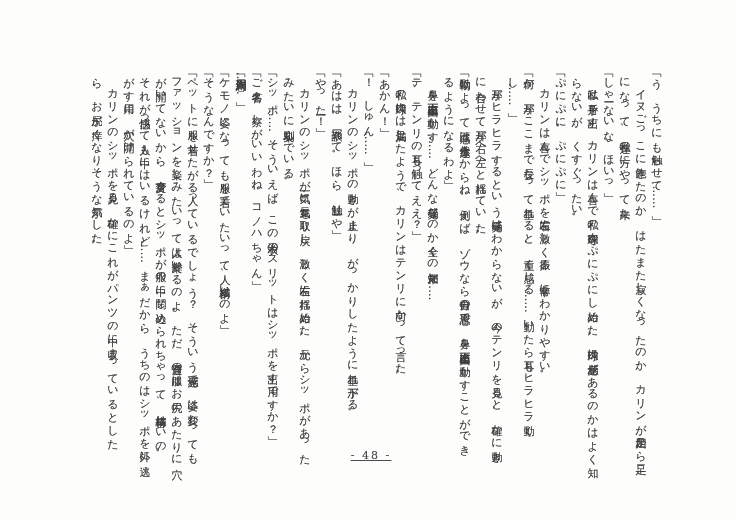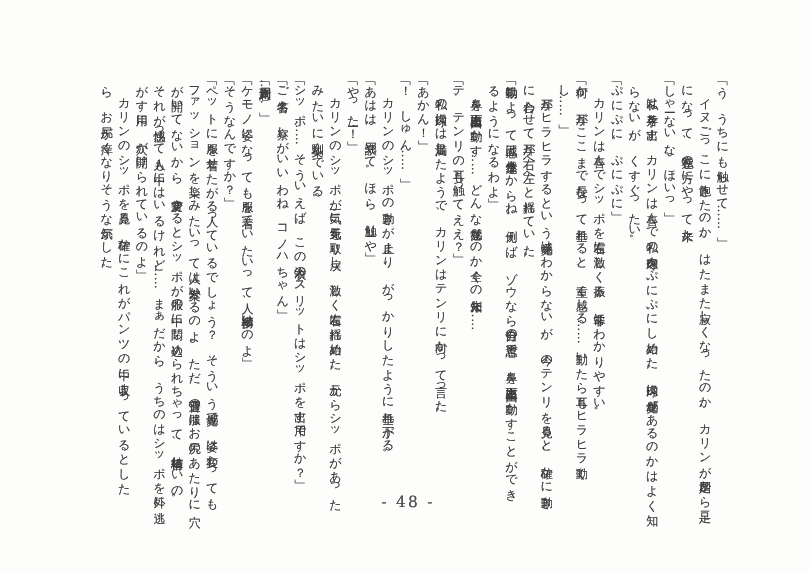--- a/index.html
+++ b/index.html
@@ -38,24 +38,25 @@
   .body-text p {
     margin: 0;
     padding: 0;
   }
   .page-number {
     position: absolute;
     top: 449px;
     left: 316px;
     width: 110px;
     text-align: center;
-    font-size: 14px;
+    font-size: 11px;
     color: #4a4a4c;
     letter-spacing: 2px;
     text-shadow: 0 0 0.5px rgba(70,70,75,0.5);
+    text-decoration: underline;
   }
 </style>
 </head>
 <body>
 
 <div class="scan-page">
   <div class="body-text">
     <p>「う、うちにも触らせて……」</p>
     <p>　イヌごっこに飽きたのか、はたまた寂しくなったのか、カリンが四足から二足になって、私達の方にやって来た。</p>
     <p>「しゃーないな。ほいっ」</p>

